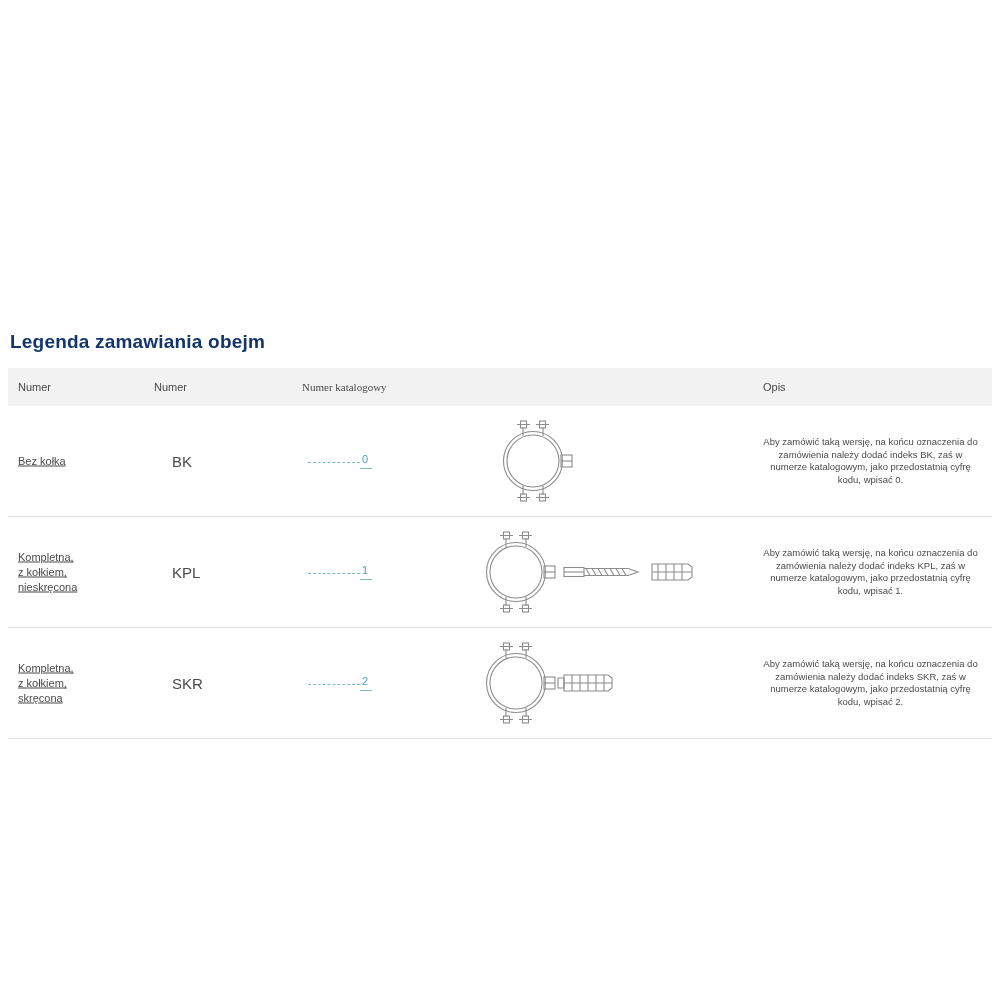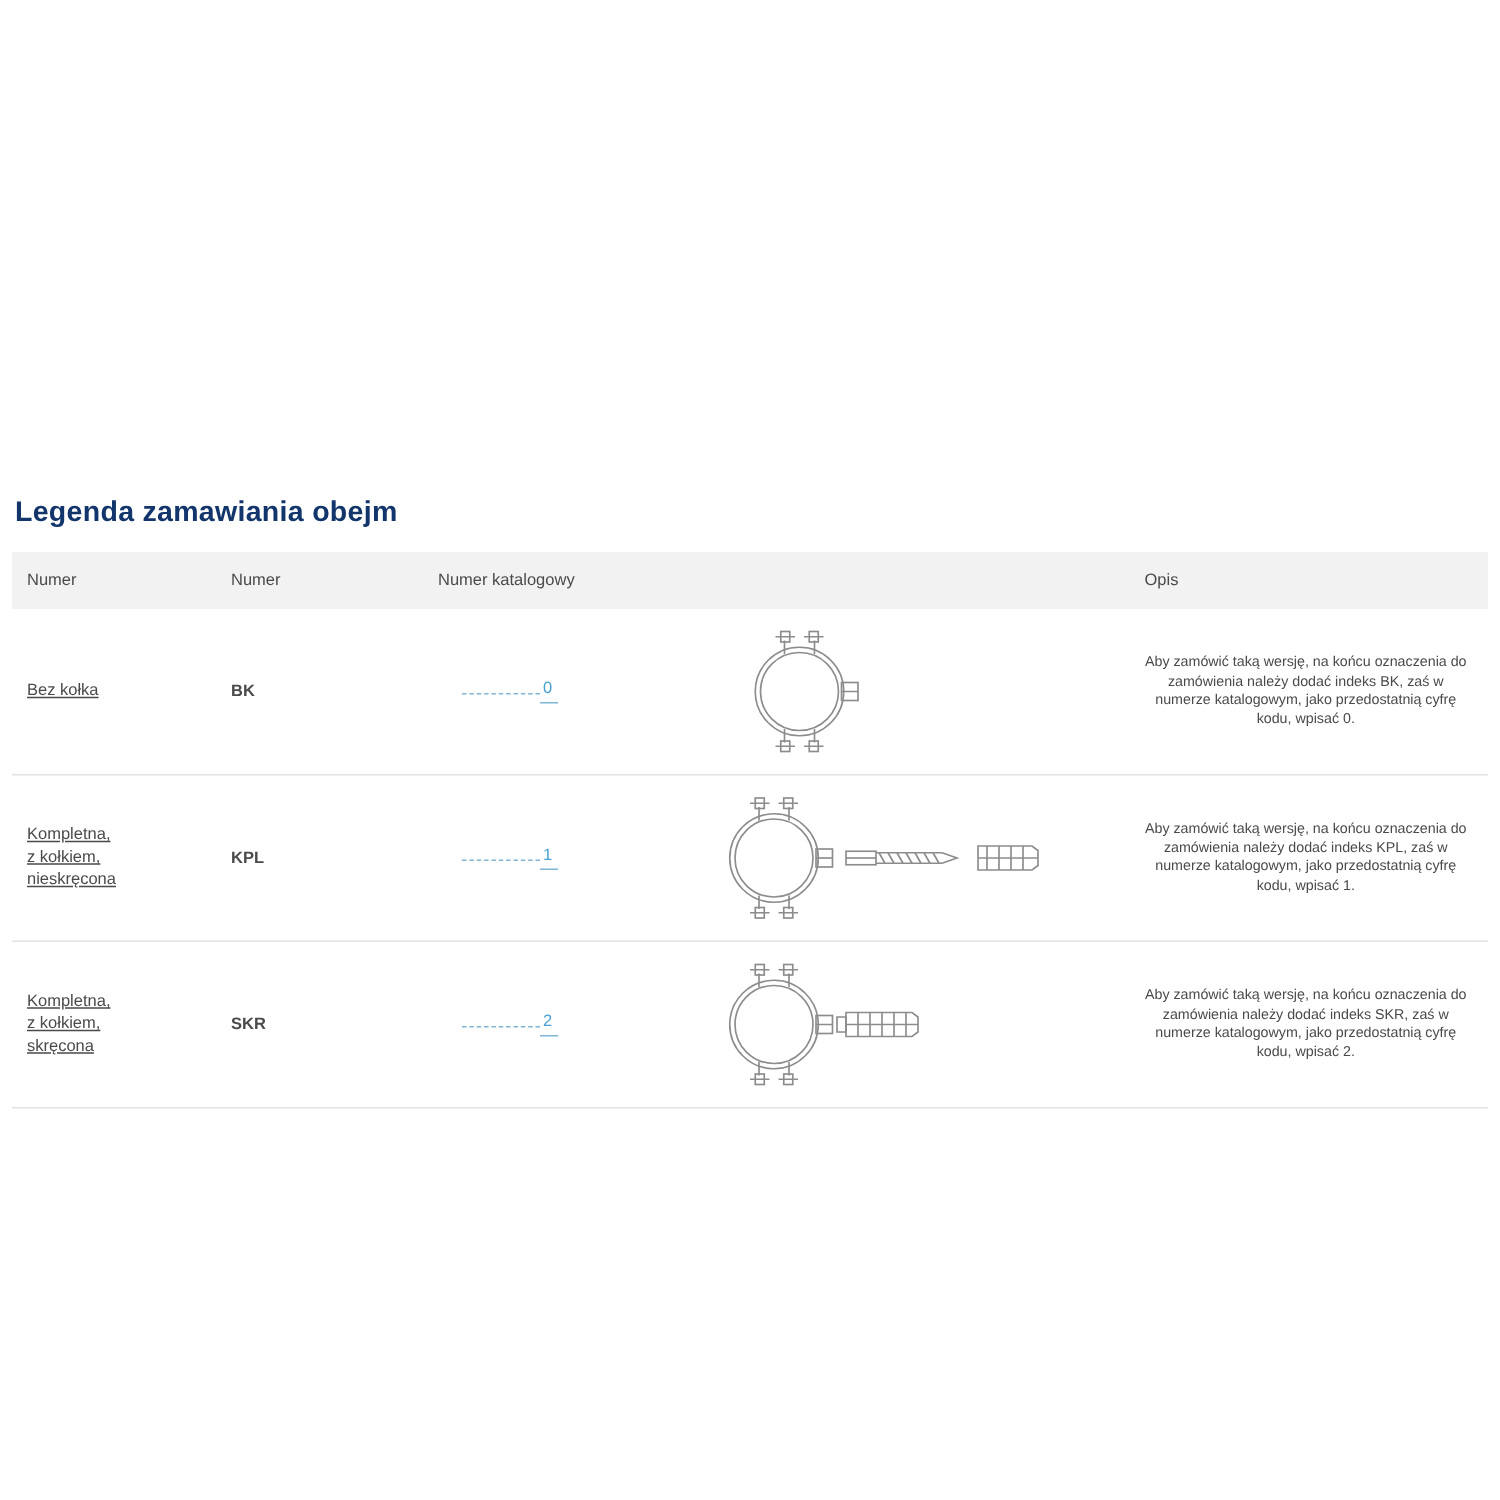--- a/index.html
+++ b/index.html
@@ -44,21 +44,21 @@
     position: relative;
   }
   .th {
     position: absolute;
     top: 13px;
     font-size: 11px;
     color: #4a4a4a;
   }
   .th-obejma { left: 10px; }
   .th-indeks { left: 146px; }
-  .th-numer  { left: 284px; }
+  .th-numer  { left: 294px; font-family: Liberation Serif, serif; }
   .th-opis   { left: 755px; text-align: right; }
 
   .row {
     position: relative;
     height: 110px;
     border-bottom: 1px solid #e2e2e2;
   }
   .row:last-child { border-bottom: 1px solid #e2e2e2; }
 
   .cell-obejma {
@@ -67,26 +67,25 @@
     top: 50%;
     transform: translateY(-50%);
     font-size: 11px;
     line-height: 15px;
     color: #4a4a4a;
     width: 120px;
     text-decoration: underline;
   }
   .cell-indeks {
     position: absolute;
-    left: 146px;
-    top: 50%;
-    transform: translateY(-50%);
-    font-size: 11px;
-    color: #4a4a4a;
-    font-weight: bold;
+    left: 164px;
+    top: 50%;
+    transform: translateY(-50%);
+    font-size: 15px;
+    color: #4a4a4a;
   }
   .cell-numer {
     position: absolute;
     left: 286px;
     top: 50%;
     transform: translateY(-50%);
     width: 160px;
     height: 16px;
   }
   .dashline {

